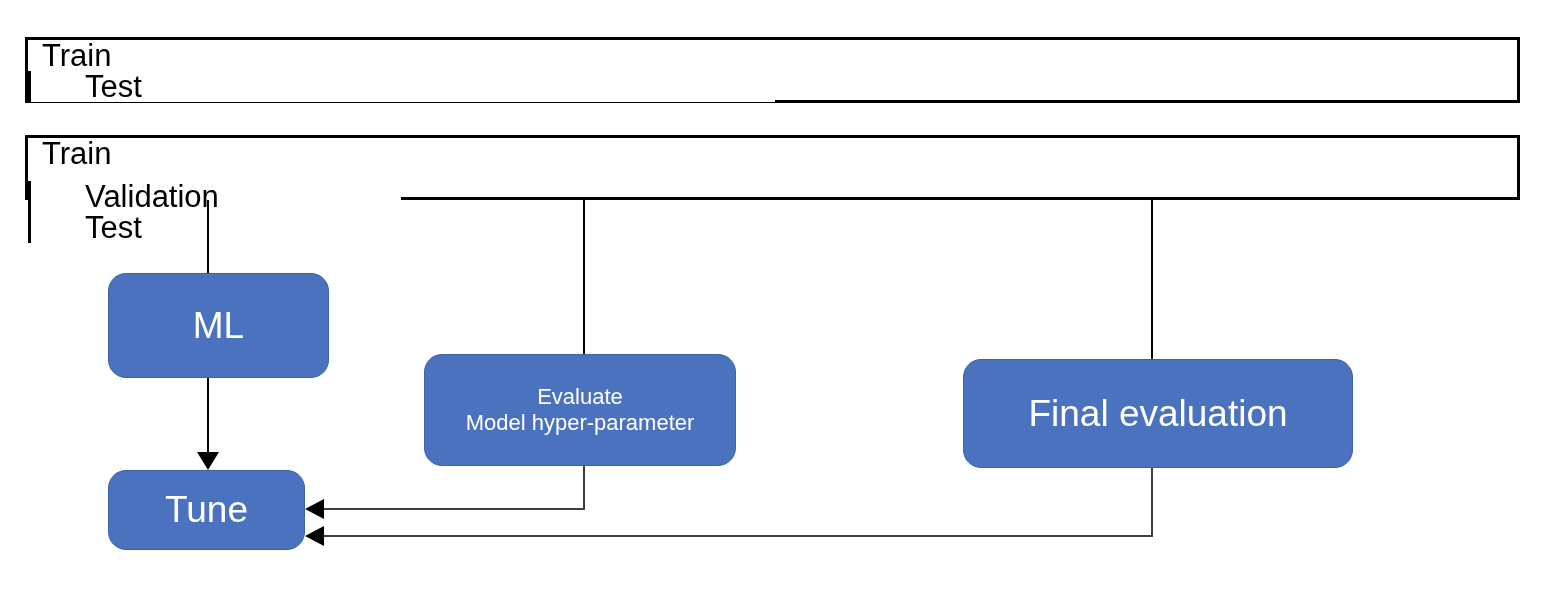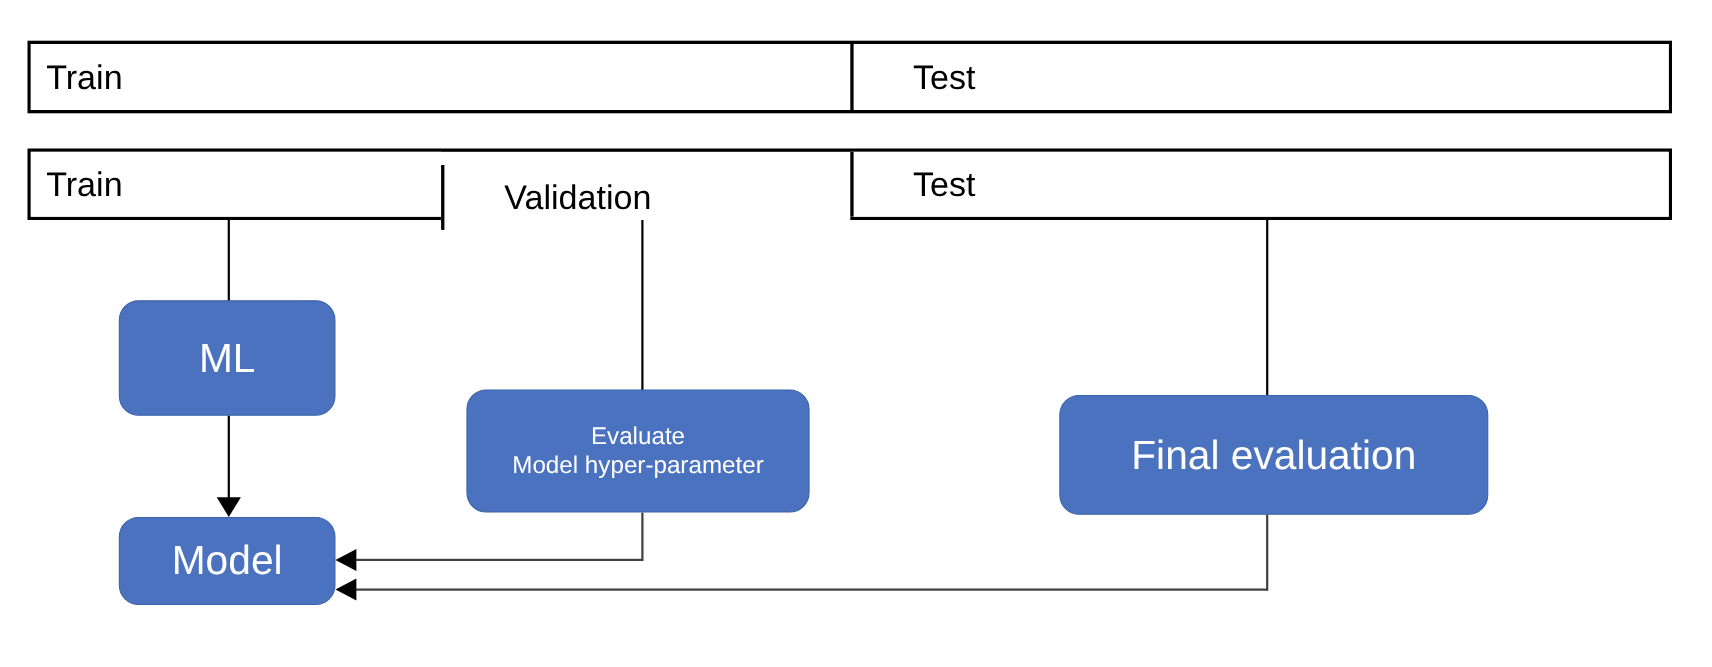--- a/index.html
+++ b/index.html
@@ -18,21 +18,21 @@
     overflow: hidden;
   }
 
   
   .bar {
     position: absolute;
     box-sizing: border-box;
     background: #ffffff;
     border: 3px solid #000000;
     display: flex;
-    flex-direction: row;
+    flex-direction: column;
   }
   .bar-seg {
     box-sizing: border-box;
     display: flex;
     align-items: center;
     height: 100%;
     background: #ffffff;
   }
   .bar-seg + .bar-seg {
     border-left: 3px solid #000000;
@@ -126,29 +126,29 @@
       <span class="bar-seg-label">Test</span>
     </div>
   </div>
 
   <div class="vline" style="left:207px; top:200px; height:74px;"></div>
 
   <div class="vline" style="left:583px; top:200px; height:155px;"></div>
 
   <div class="vline" style="left:1151px; top:200px; height:160px;"></div>
 
-  <div class="pbox pbox-lg" style="left:108px; top:273px; width:197px; height:105px;">
+  <div class="pbox pbox-lg" style="left:108px; top:273px; width:221px; height:105px;">
     <span class="pbox-label">ML</span>
   </div>
 
   <div class="vline" style="left:207px; top:378px; height:76px;"></div>
   <div class="arrow-down" style="left:197px; top:452px;"></div>
 
   <div class="pbox pbox-lg" style="left:108px; top:470px; width:197px; height:80px;">
-    <span class="pbox-label">Model</span>
+    <span class="pbox-label">Tune</span>
   </div>
 
   <div class="pbox pbox-sm" style="left:424px; top:354px; width:312px; height:112px;">
     <span class="pbox-label">Evaluate
 Model hyper-parameter</span>
   </div>
 
   <div class="vline-thin" style="left:583px; top:466px; height:44px;"></div>
   <div class="hline" style="left:323px; top:508px; width:261px;"></div>
   <div class="arrow-left" style="left:305px; top:499px;"></div>

